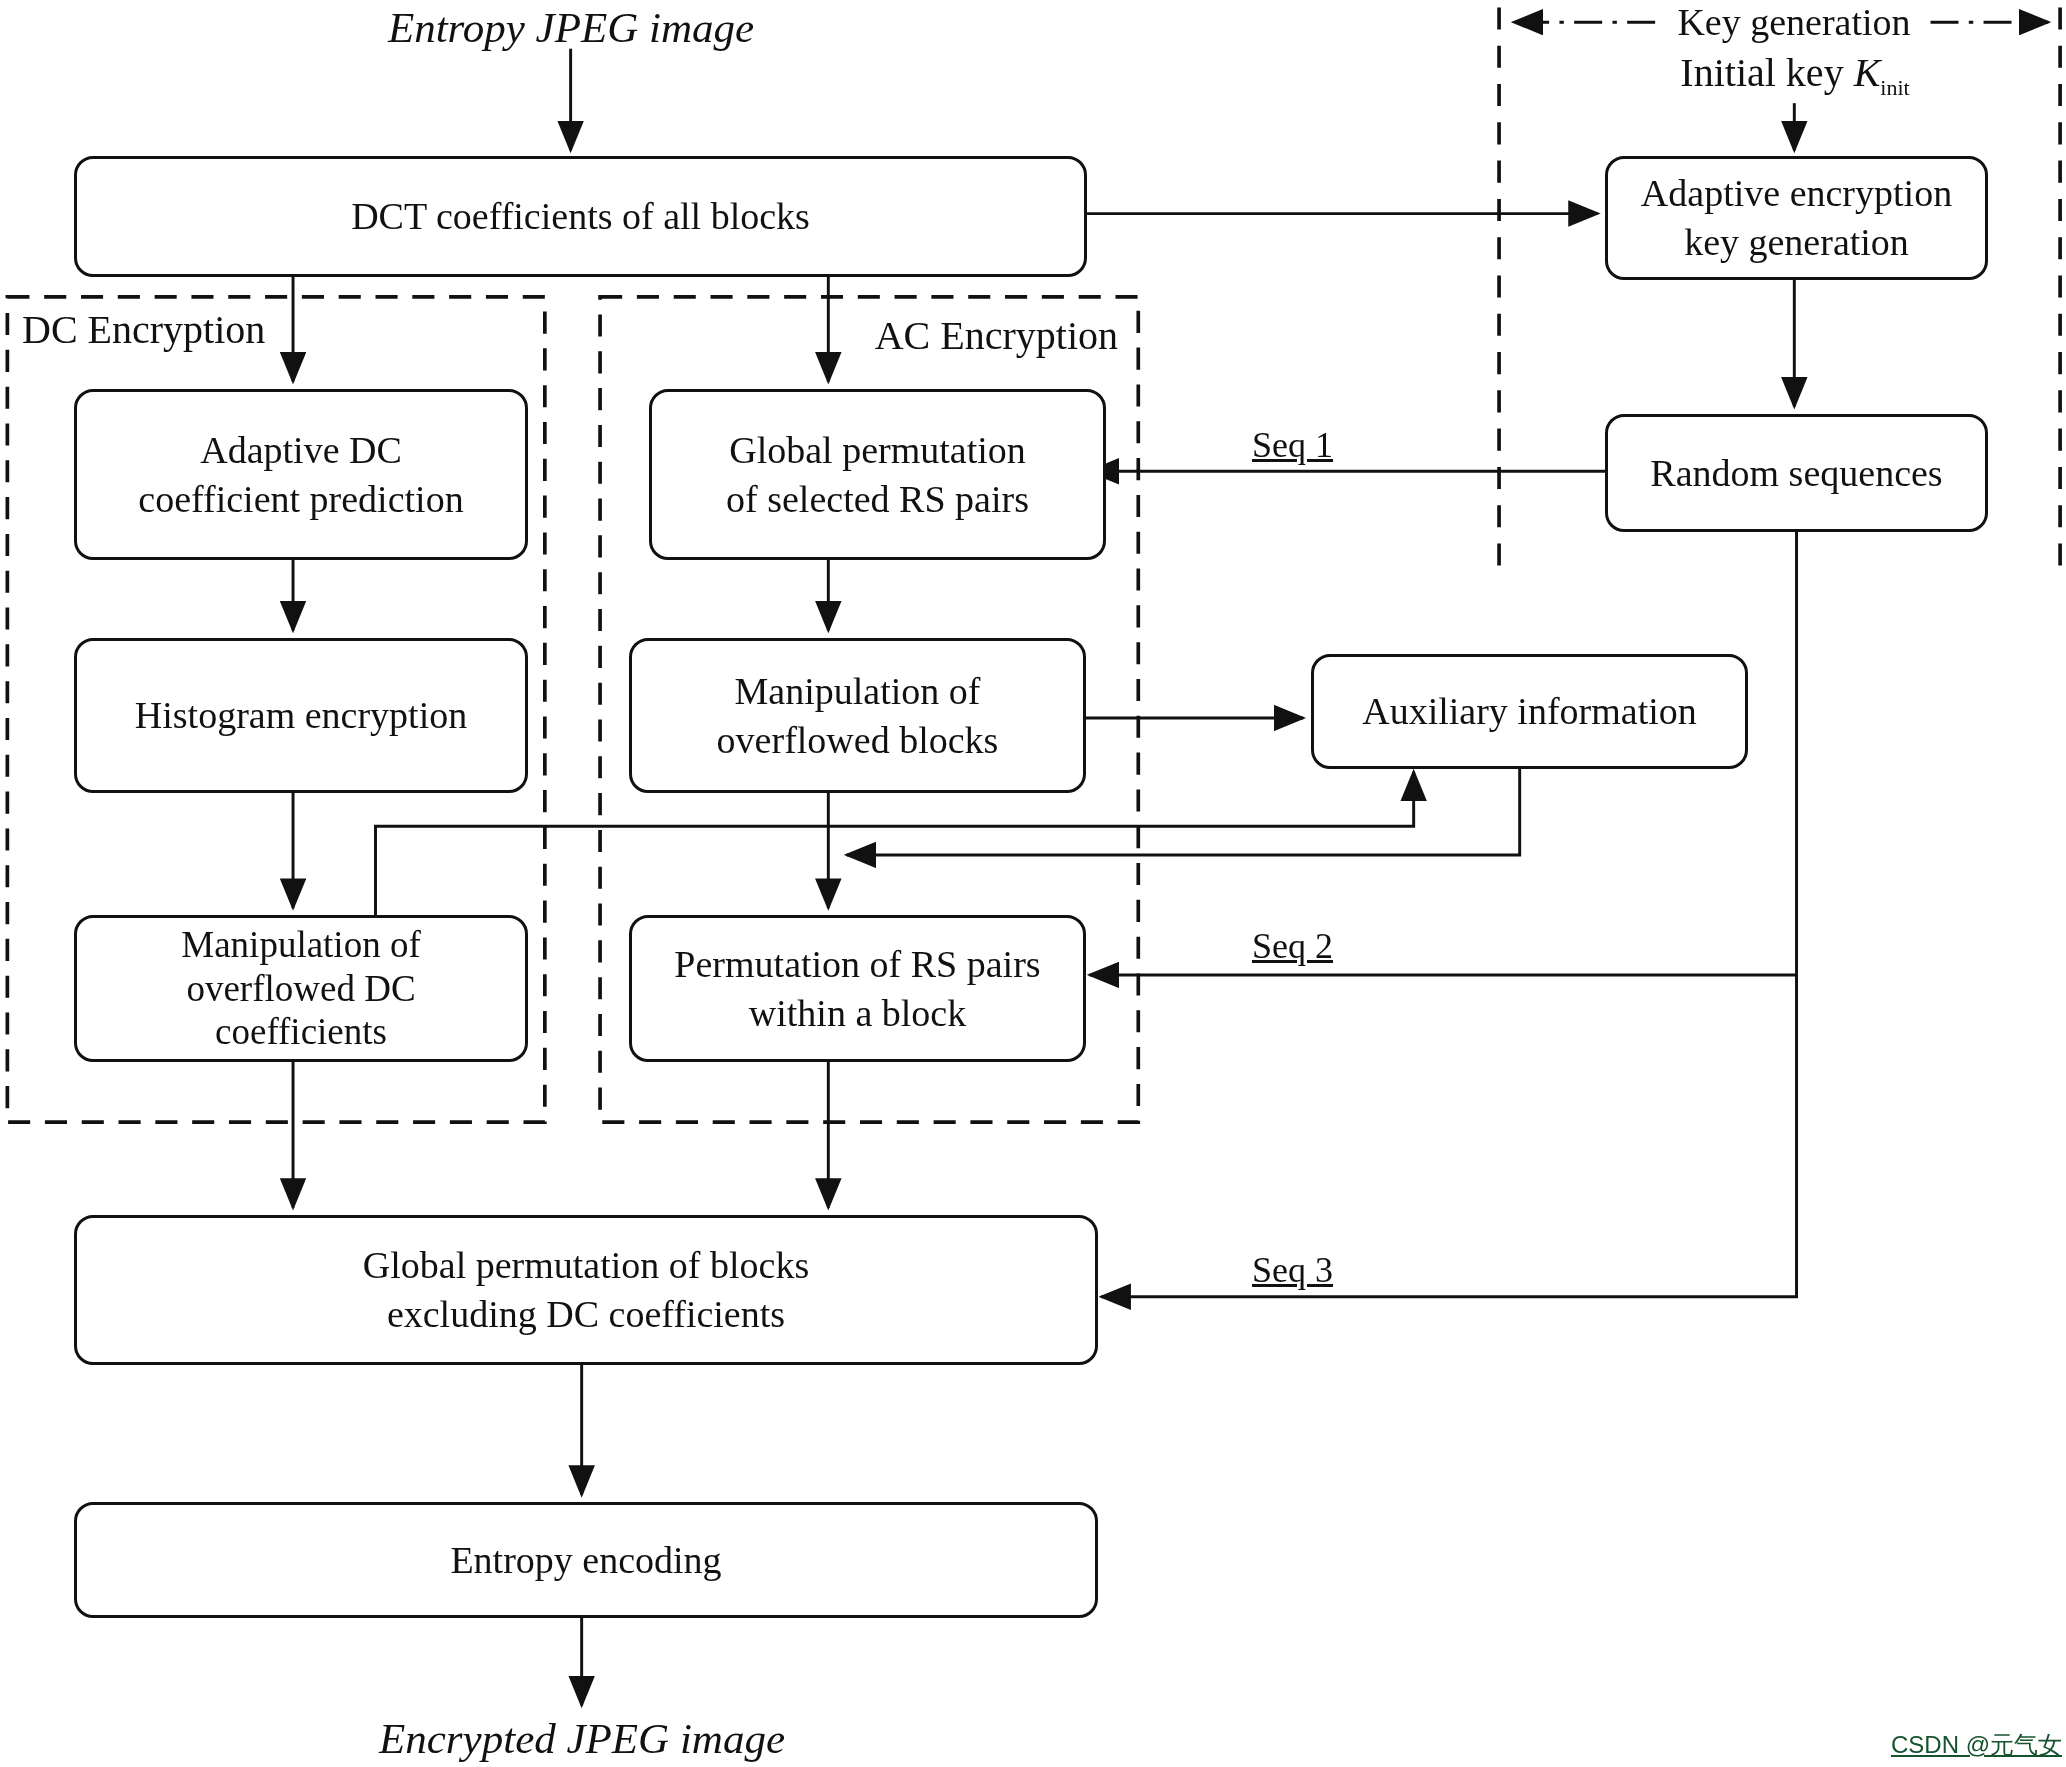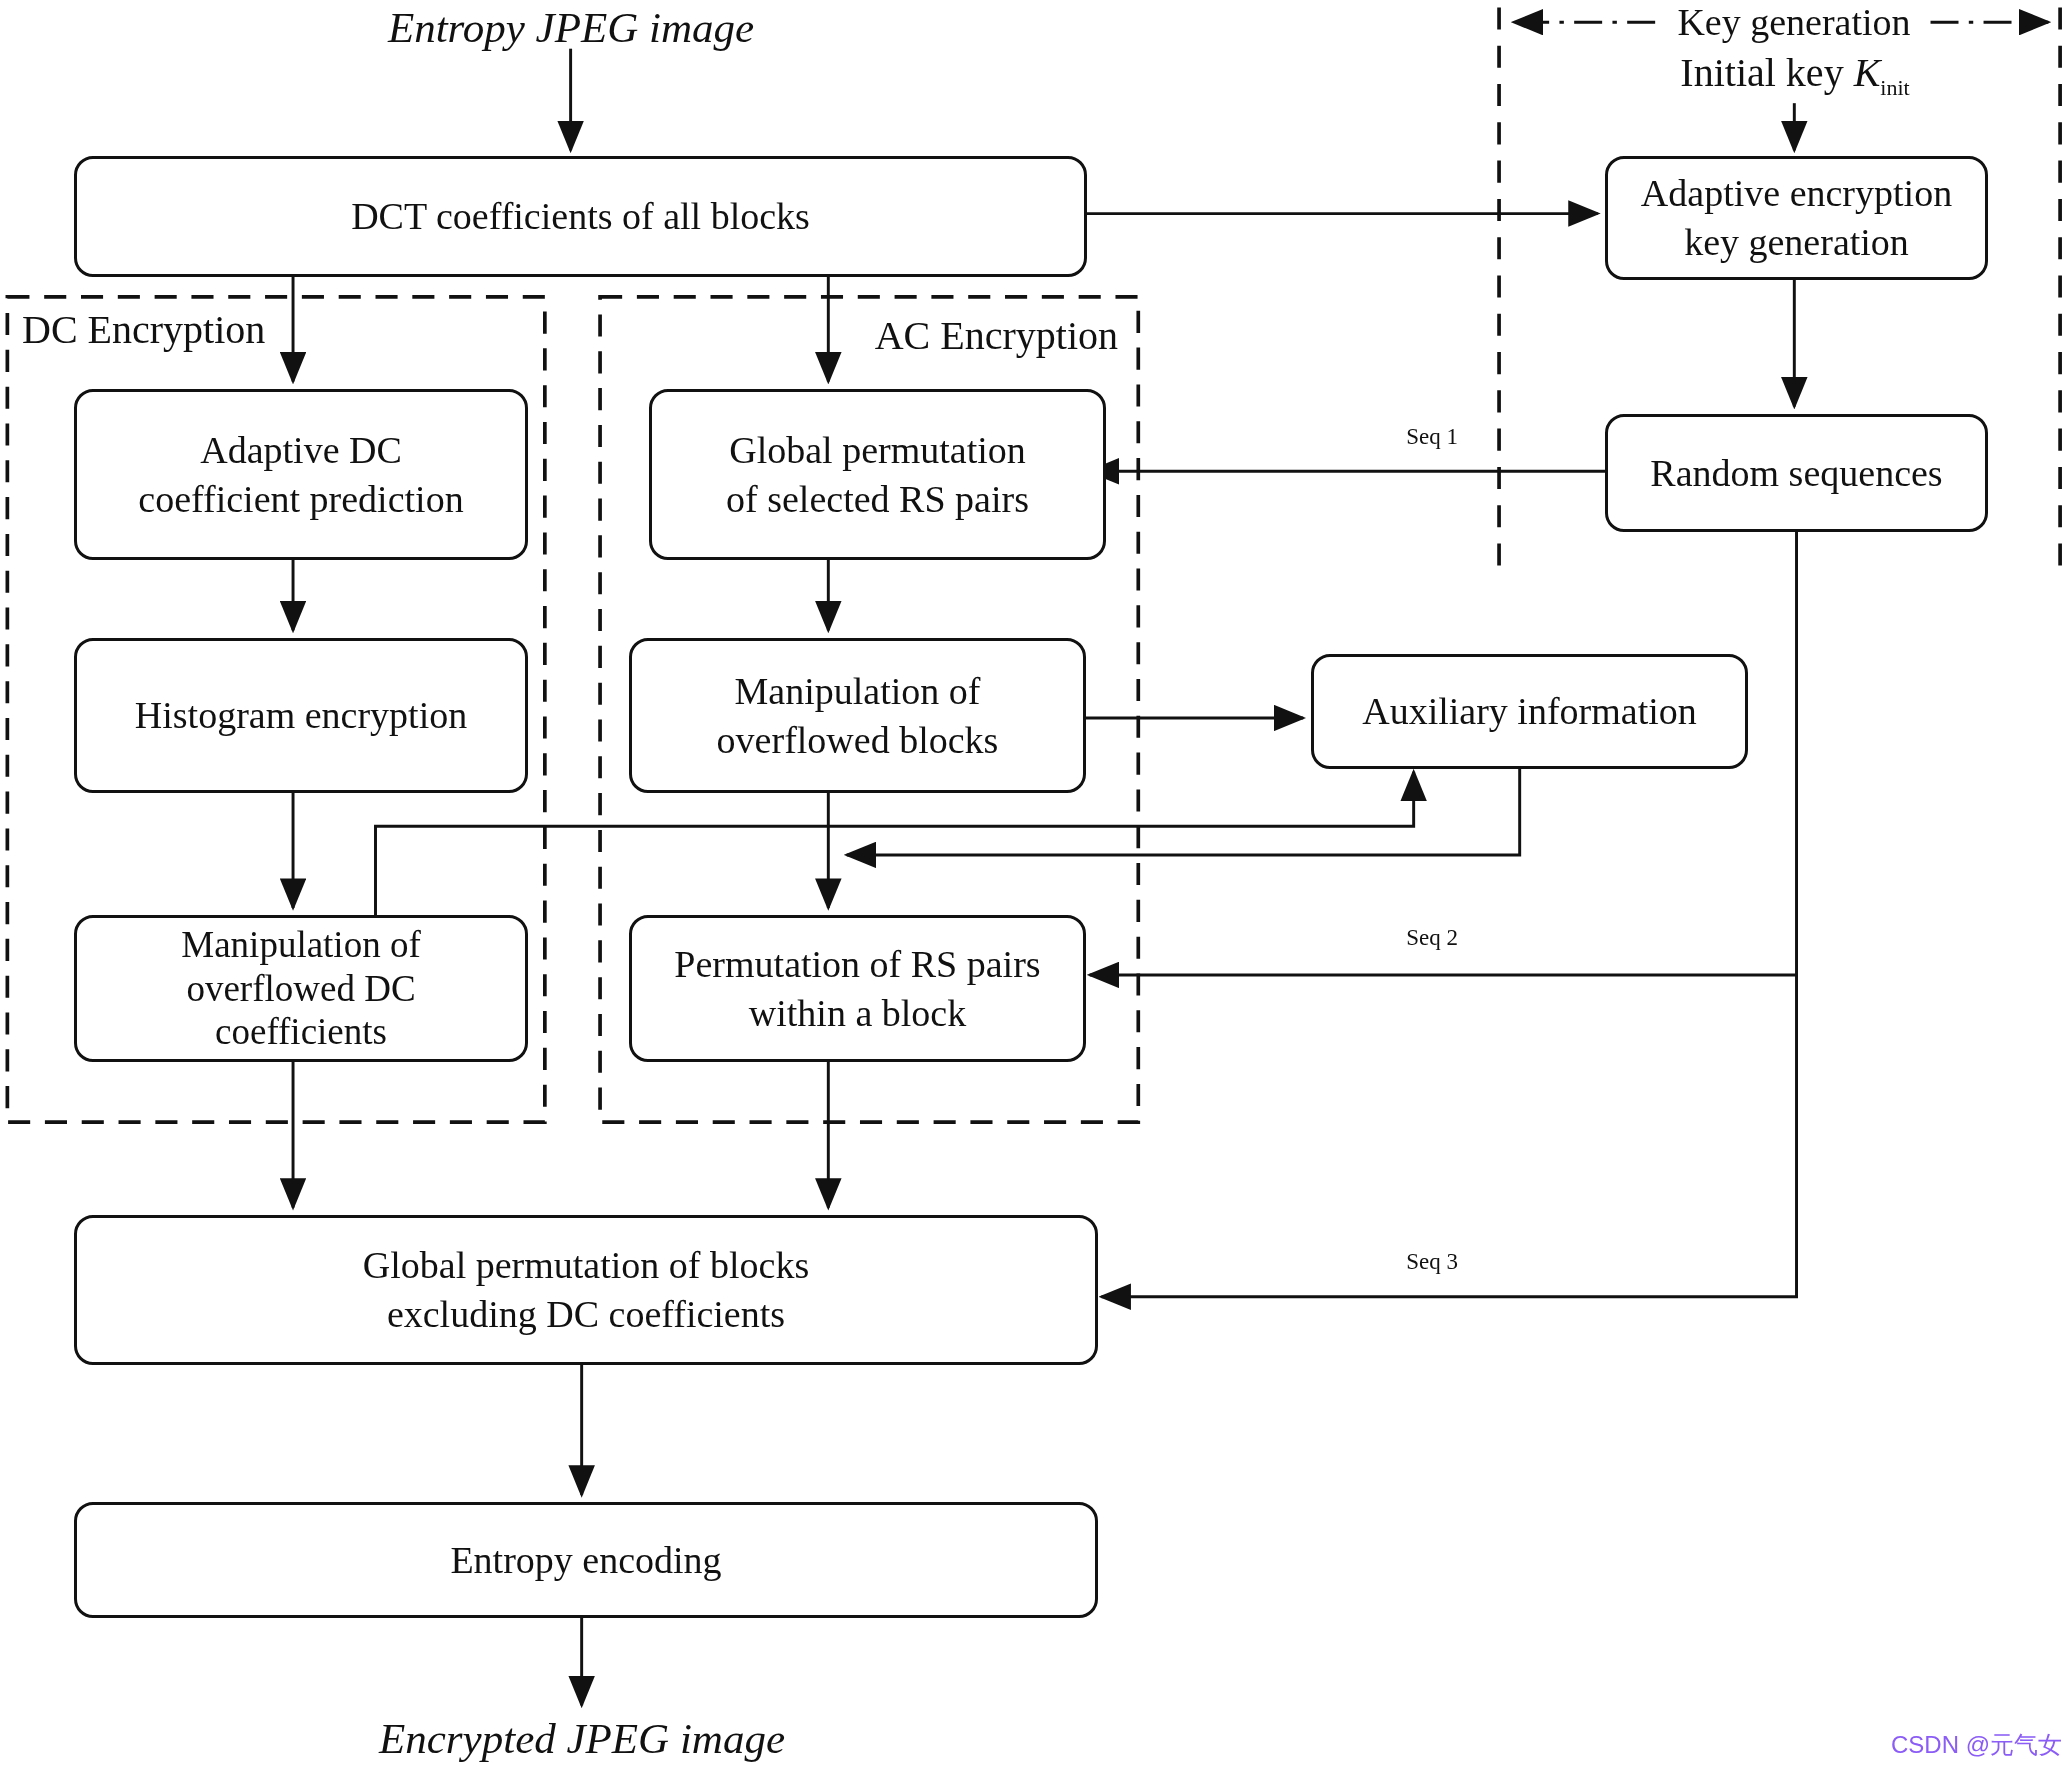--- a/index.html
+++ b/index.html
@@ -12,28 +12,28 @@
     position:absolute;z-index:2;background:#fff;border:3.7px solid #111;
     border-radius:19px;display:flex;align-items:center;justify-content:center;
     text-align:center;font-size:38px;line-height:1.28;white-space:pre-line;
   }
   .flabel{
     position:absolute;z-index:3;font-size:38px;text-align:center;
     white-space:pre-line;line-height:1.2;
   }
   .italic{font-style:italic;}
   .section-label{position:absolute;z-index:3;font-size:40px;}
-  .seq{position:absolute;z-index:3;font-size:23px;text-align:right;width:206px;}
+  .seq{position:absolute;z-index:3;font-size:36px;text-align:left;width:206px;text-decoration:underline;}
   .keygen-title{position:absolute;z-index:3;font-size:38px;text-align:center;}
   .initkey{position:absolute;z-index:3;font-size:40px;text-align:center;}
   .initkey .ksym{font-style:italic;}
   .initkey .ksub{font-size:22px;position:relative;top:8.8px;}
   .watermark{
     position:absolute;z-index:3;font-family:"Liberation Sans", sans-serif;
-    font-size:24px;color:#8b5cf6;text-align:right;
+    font-size:24px;color:#14532d;text-align:right;text-decoration:underline;
   }
 </style>
 </head>
 <body>
 
 <div id="canvas">
 
   <svg id="wires" width="2066" height="1768" viewBox="0 0 2806 2401">
     <defs>
       <marker id="ah" markerWidth="11" markerHeight="9" refX="10" refY="4.5" orient="auto" markerUnits="strokeWidth">

